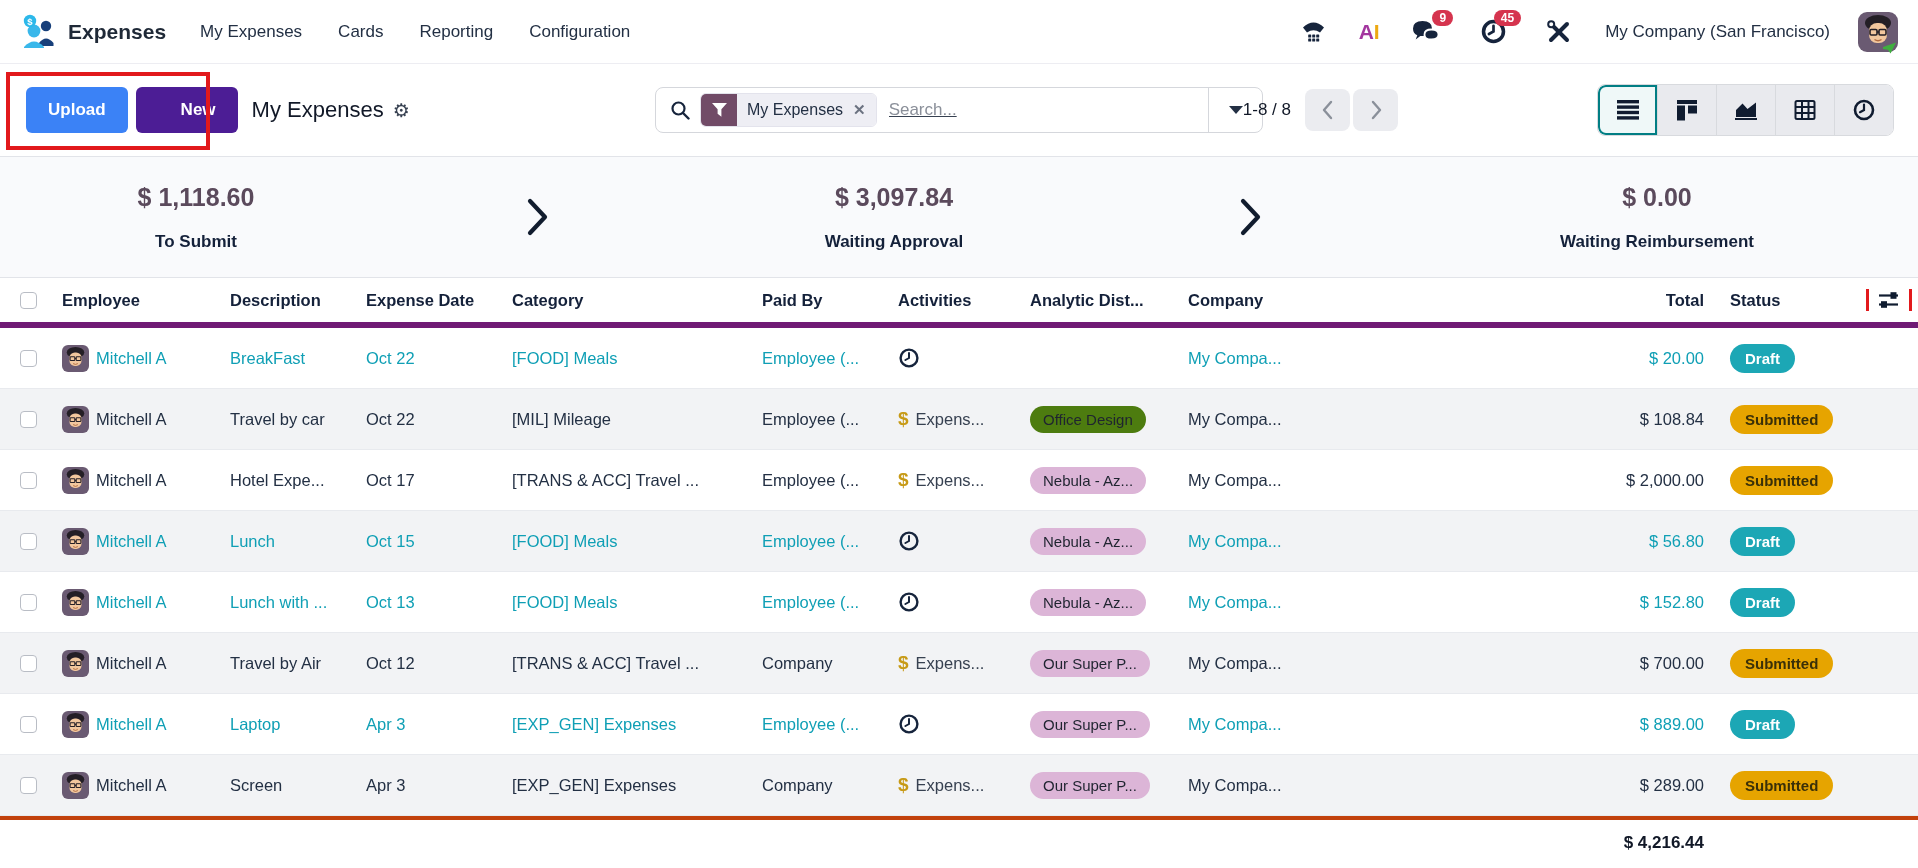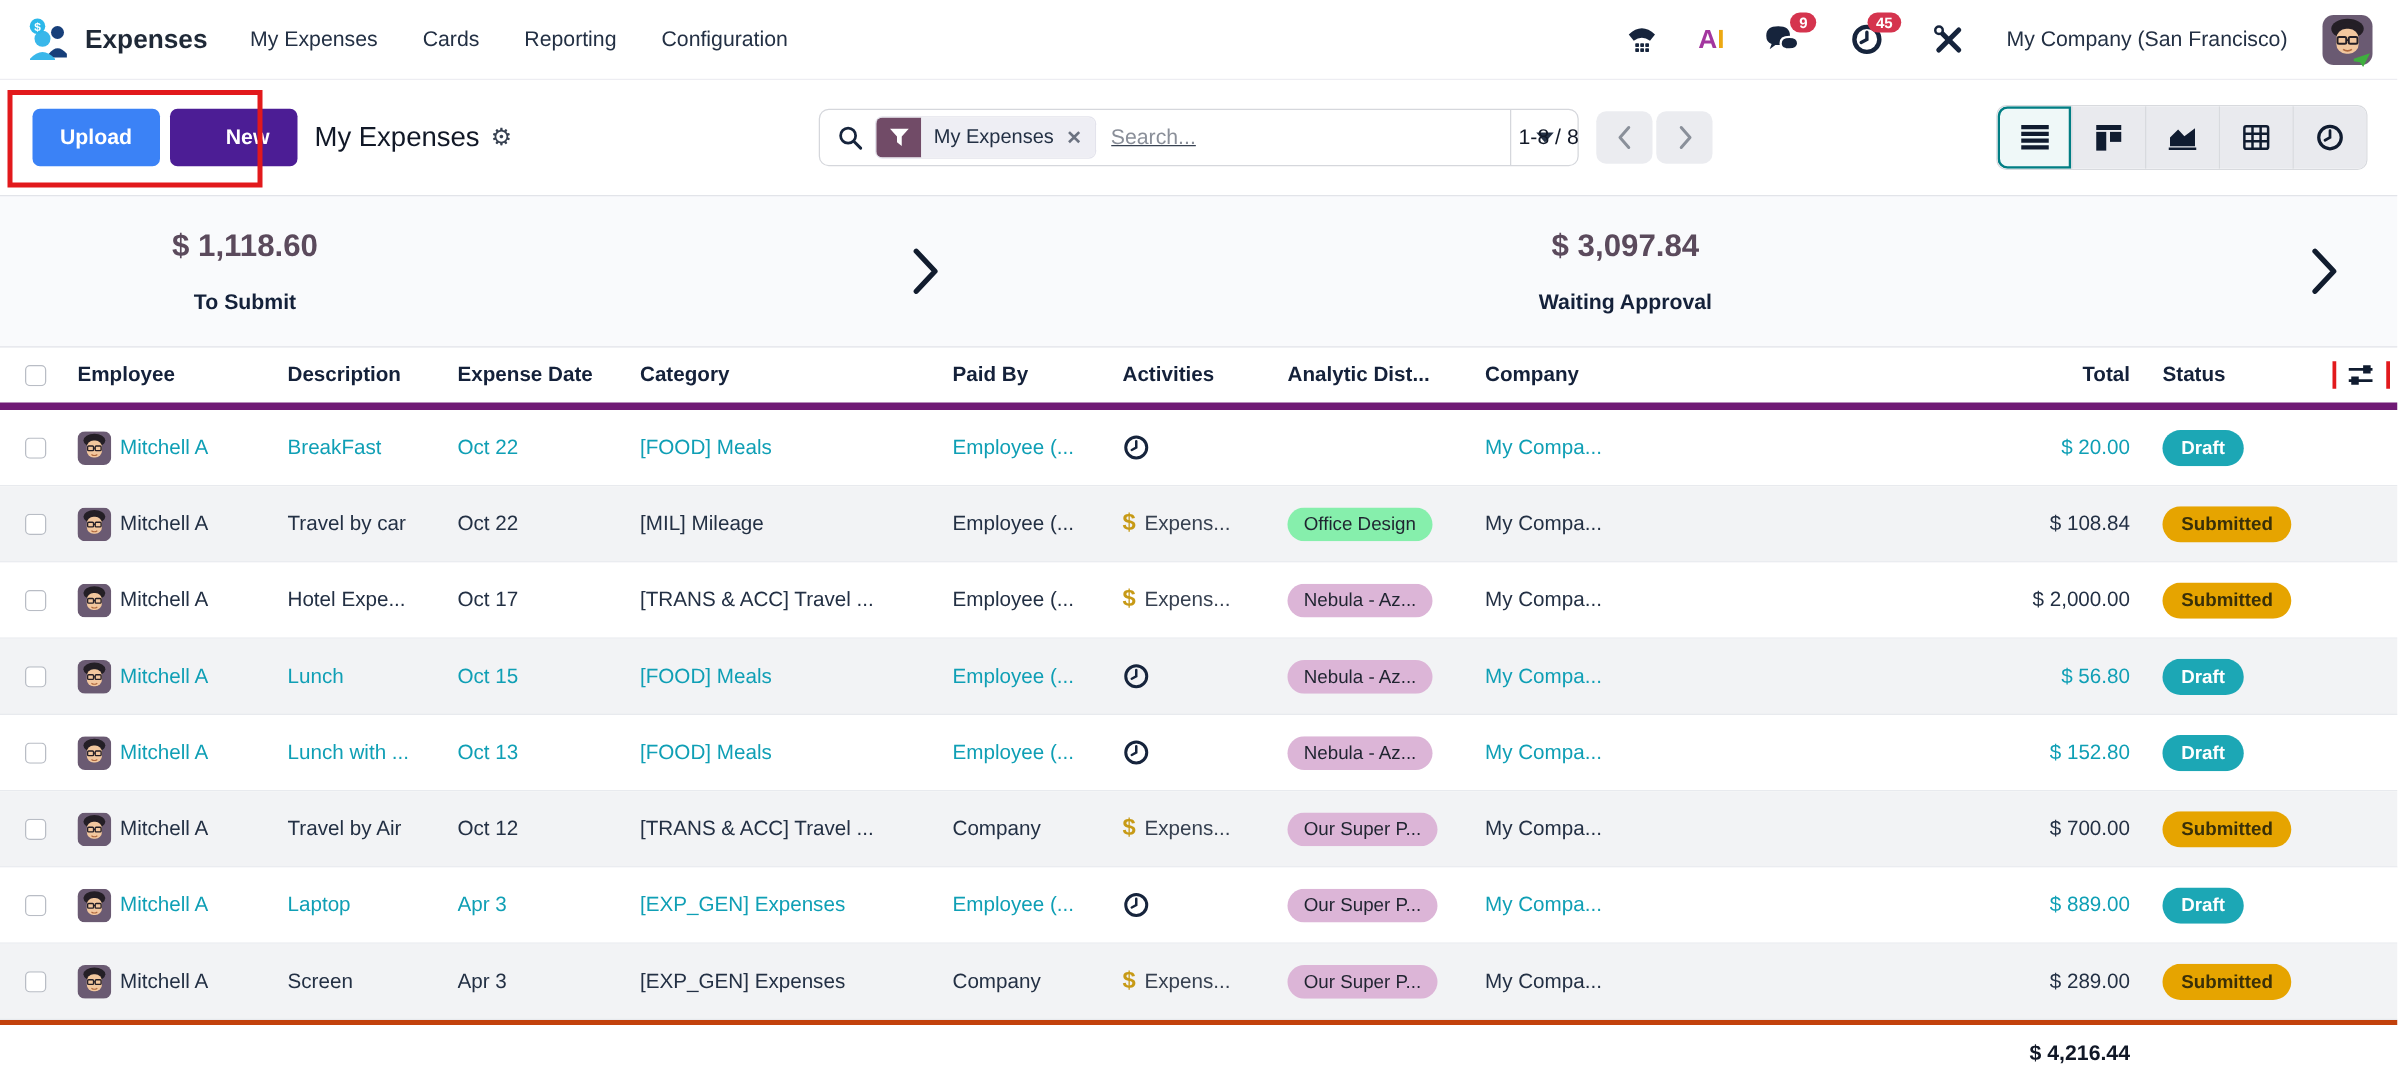--- a/index.html
+++ b/index.html
@@ -40,21 +40,21 @@
   .facet-body { background:#eeeef4; display:flex; align-items:center; padding:0 10px; gap:10px;}
   .facet-label { font-size:16px; color:#233044; }
   .facet-x { color:#6b7280; font-size:15px; font-weight:700; cursor:pointer; }
   .search-input { flex:1; border:none; outline:none; font-size:17px; color:#374151;
     padding:0 12px; font-family:inherit; min-width:40px;text-decoration:underline;}
   .search-input::placeholder { color:#8a8f99; }
   .search-caret { width:54px; align-self:stretch; border-left:1px solid #d5d7dc;
     display:flex; align-items:center; justify-content:center; cursor:pointer;}
   .caret-down { width:0; height:0; border-left:7px solid transparent; border-right:7px solid transparent;
     border-top:8px solid #233044; }
-  .pager { position:absolute; right:548px; display:flex; align-items:center; gap:14px;}
+  .pager { position:absolute; right:520px; display:flex; align-items:center; gap:14px;}
   .pager-value { font-size:17px; color:#111827; }
   .pager-btns { display:flex; gap:3px; }
   .pager-btn { width:45px; height:42px; background:#ebecf0; border-radius:8px;
     display:flex; align-items:center; justify-content:center; cursor:pointer;}
   .switcher { position:absolute; right:24px; display:flex; border-radius:8px; overflow:hidden;
     border:1px solid #d8dade;}
   .sw-btn { width:59px; height:50px; background:#e9eaee; display:flex; align-items:center;
     justify-content:center; cursor:pointer; border-left:1px solid #d8dade;}
   .sw-btn:first-child { border-left:none; }
   .sw-btn.active { background:#eff8f8; outline:2px solid #017e84; outline-offset:-2px; border-radius:8px 0 0 8px;}
@@ -268,20 +268,24 @@
   <svg width="24" height="40" viewBox="0 0 24 40">
     <polyline points="4,4 19,20 4,36" fill="none" stroke="#111c2e" stroke-width="4.2" stroke-linecap="round" stroke-linejoin="round"></polyline>
   </svg>
   <div class="sum-item w2">
     <div class="sum-amount">$ 3,097.84</div>
     <div class="sum-label">Waiting Approval</div>
   </div>
   <svg width="24" height="40" viewBox="0 0 24 40">
     <polyline points="4,4 19,20 4,36" fill="none" stroke="#111c2e" stroke-width="4.2" stroke-linecap="round" stroke-linejoin="round"></polyline>
   </svg>
+  <div class="sum-item w3">
+    <div class="sum-amount">$ 0.00</div>
+    <div class="sum-label">Waiting Reimbursement</div>
+  </div>
 </div>
 
 <div class="thead">
   <div class="c col-cb">
       <span class="checkbox"></span>
     </div>
   <div class="c col-emp">
       <span class="t">Employee</span>
     </div>
   <div class="c col-desc">
@@ -399,21 +403,21 @@
         <span class="t">[MIL] Mileage</span>
       </div>
     <div class="c col-paid">
         <span class="t">Employee (...</span>
       </div>
     <div class="c col-act">
         <span class="money-ic">$</span>
         <span class="act-txt t">Expens...</span>
       </div>
     <div class="c col-ana">
-        <span class="pill" style="background: #86efac; text-align: center;">Office Design</span>
+        <span class="pill" style="background: #4d7c0f; text-align: center;">Office Design</span>
       </div>
     <div class="c col-comp">
         <span class="t">My Compa...</span>
       </div>
     <div class="c col-total">
         <span class="t">$ 108.84</span>
       </div>
     <div class="c col-status">
         <span class="badge b-submitted" style="background: rgb(230, 164, 0);">Submitted</span>
       </div>

